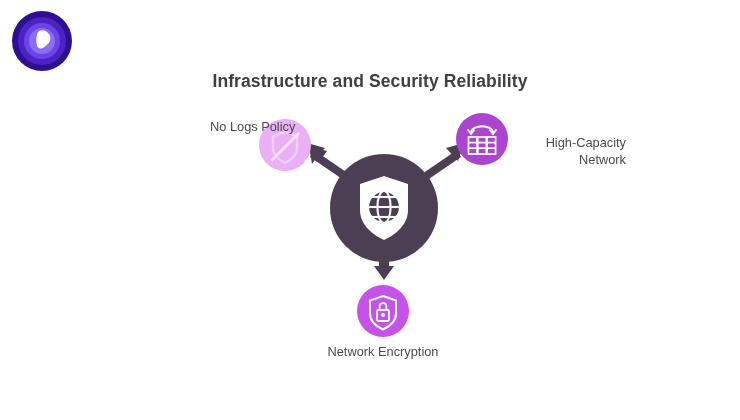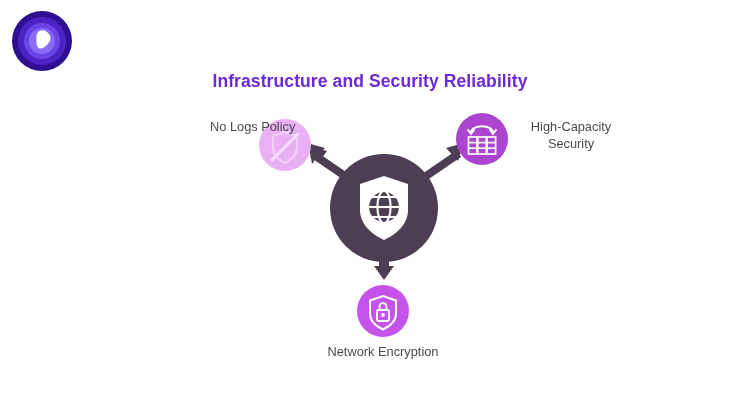--- a/index.html
+++ b/index.html
@@ -32,21 +32,21 @@
 
   
   .page-title {
     position: absolute;
     left: 0;
     top: 71px;
     width: 740px;
     text-align: center;
     font-size: 17.5px;
     font-weight: bold;
-    color: #6d28d9;
+    color: #404040;
     letter-spacing: 0.1px;
     white-space: nowrap;
   }
 
   
   .diagram {
     position: absolute;
     left: 0;
     top: 0;
     width: 740px;
@@ -101,22 +101,22 @@
   }
   .label-logs {
     left: 162px;
     top: 118px;
     text-align: left;
     white-space: nowrap;
     margin-left: 48px;
   }
   .label-network {
     left: 516px;
-    top: 118px;
-    text-align: center;
+    top: 134px;
+    text-align: right;
     width: 110px;
   }
   .label-encrypt {
     left: 283px;
     top: 343px;
     width: 200px;
     text-align: center;
     white-space: nowrap;
   }
 </style>
@@ -195,21 +195,21 @@
         <line x1="12.5" y1="29.6" x2="21" y2="29.6"></line>
         <line x1="12.5" y1="35.2" x2="21" y2="35.2"></line>
         <line x1="21.8" y1="29.6" x2="30.3" y2="29.6"></line>
         <line x1="21.8" y1="35.2" x2="30.3" y2="35.2"></line>
         <line x1="31.1" y1="29.6" x2="39.6" y2="29.6"></line>
         <line x1="31.1" y1="35.2" x2="39.6" y2="35.2"></line>
       </g>
     </svg>
     <div class="node-label label-network">
       <div>High-Capacity</div>
-      <div>Security</div>
+      <div>Network</div>
     </div>
 
     <div class="node-icon sat sat-encrypt"></div>
     <svg class="sat-glyph" style="left:357px; top:285px;" viewBox="0 0 52 52" xmlns="http://www.w3.org/2000/svg">
       <path d="M26 11 L39 15.5 L39 28.5 C39 36 32.5 41.5 26 44.5 C19.5 41.5 13 36 13 28.5 L13 15.5 Z" fill="none" stroke="#ffffff" stroke-width="2"></path>
       <g stroke="#ffffff" stroke-width="1.8" fill="none">
         <rect x="20" y="25" width="12" height="11" rx="1.4"></rect>
         <path d="M22.6 25 L22.6 21.6 C22.6 19.7 24.1 18.2 26 18.2 C27.9 18.2 29.4 19.7 29.4 21.6 L29.4 25"></path>
       </g>
       <circle cx="26" cy="30" r="1.9" fill="#ffffff"></circle>

